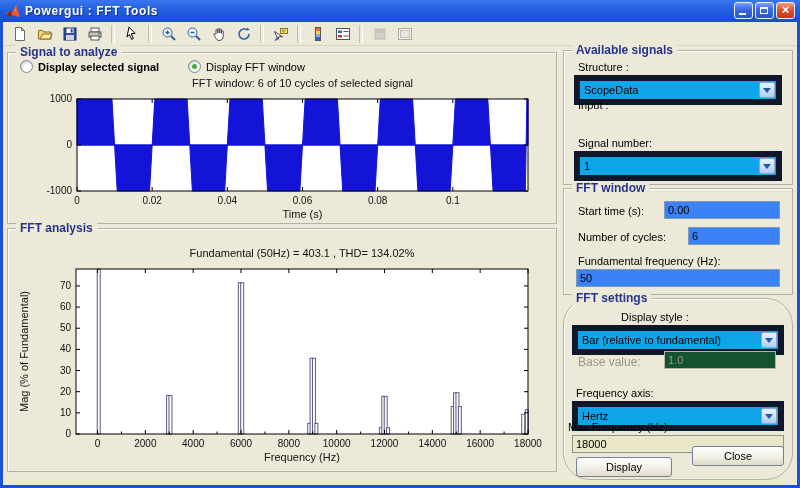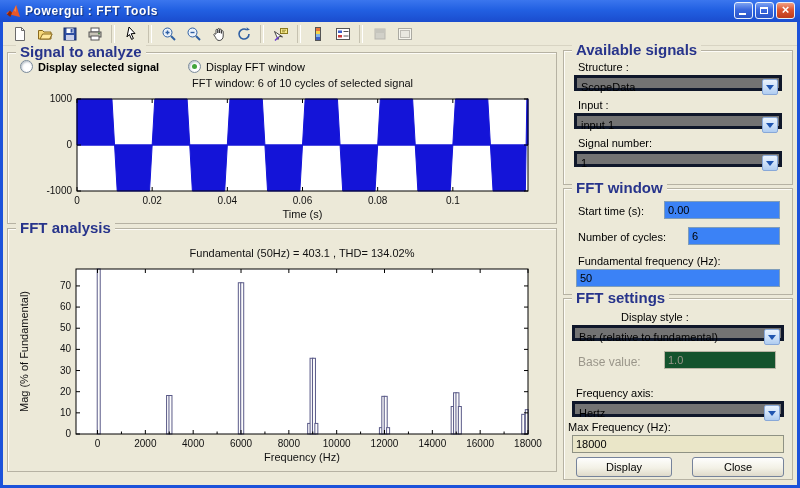--- a/index.html
+++ b/index.html
@@ -26,34 +26,34 @@
   
   .toolbar{position:absolute;left:0;top:0;width:100%;height:24px;background:#ECE9D8;
     border-bottom:1px solid #D8D4C3;display:flex;align-items:center;padding-left:4px;box-sizing:border-box;}
   .tbtn{width:23px;height:21px;display:flex;align-items:center;justify-content:center;border:1px solid transparent;border-radius:2px;}
   .tbtn svg{width:16px;height:16px;}
   .tbtn.dis{filter:grayscale(1);opacity:.55;}
   .tsep{width:2px;height:18px;border-left:1px solid #C6C2B0;border-right:1px solid #FFFFFF;margin:0 4px;}
   
   .grp{position:absolute;border:1px solid #B6B2A3;box-shadow:1px 1px 0 #FDFCF7 inset;}
   .grp>.legend{position:absolute;top:-8px;left:8px;background:#ECE9D8;padding:0 4px;
-    color:#27348B;font-size:15px;font-weight:bold;line-height:14px;white-space:nowrap;}
+    color:#27348B;font-size:12px;font-weight:bold;line-height:14px;white-space:nowrap;}
   .lbl{position:absolute;font-size:11px;color:#000;white-space:nowrap;}
   .lblgray{position:absolute;font-size:12px;color:#9A968A;white-space:nowrap;}
   
   .radio{position:absolute;display:flex;align-items:center;gap:5px;font-size:11px;color:#000;}
   .rb{position:relative;width:11px;height:11px;border-radius:50%;background:#fff;
     border:1px solid #7A8A99;box-shadow:inset 1px 1px 2px rgba(90,110,130,.45);}
   .rb.on::after{content:"";position:absolute;left:3px;top:3px;width:5px;height:5px;border-radius:50%;background:#41A53A;}
   
   .fld{position:absolute;height:18px;border:1px solid #7F9DB9;background:#3b82f6;color:#000;
     font-family:"Liberation Sans",sans-serif;font-size:11px;padding:0 3px;box-sizing:border-box;}
   .fld.dis{background:#14532d;border-color:#B8B4A4;color:#9A968A;}
   .fld.ro{background:#EAE6C8;border-color:#8F9284;}
-  .combo{position:absolute;height:16px;background:#737373;border:3px solid #0f172a;box-sizing:border-box;}
+  .combo{position:absolute;height:30px;background:#0ea5e9;border:6px solid #0f172a;box-sizing:border-box;}
   .combo .val{position:absolute;left:4px;top:3px;font-size:11px;color:#000;white-space:nowrap;}
   .cbtn{position:absolute;top:1px;right:1px;width:16px;height:16px;border-radius:2px;
     background:linear-gradient(180deg,#EAF3FD 0%,#CCE0F8 55%,#AFCCF0 100%);border:1px solid #88A8D8;box-sizing:border-box;}
   .cbtn::after{content:"";position:absolute;left:3px;top:5px;width:0;height:0;
     border:4px solid transparent;border-top:5px solid #1F55B0;}
   .xpbtn{position:absolute;background:linear-gradient(180deg,#FEFEFD 0%,#F3F1E6 55%,#DFDACA 100%);
     border:1px solid #76839B;border-radius:3px;font-size:11px;color:#000;text-align:center;
     display:flex;align-items:center;justify-content:center;box-sizing:border-box;}
   svg text{font-family:"Liberation Sans",sans-serif;}
 </style>
@@ -328,54 +328,50 @@
     </div>
 
     <div class="grp" style="left:560px;top:28px;width:228px;height:133px;">
       <span class="legend">Available signals</span>
       <span class="lbl" style="left:14px;top:10px;">Structure :</span>
       <div class="combo" style="left:10px;top:24px;width:208px;">
         <span class="val">ScopeData</span>
         <span class="cbtn"></span>
       </div>
       <span class="lbl" style="left:14px;top:48px;">Input :</span>
-      <div class="combo" style="left:10px;top:62px;width:208px;">
-        <span class="val">input 1</span>
-        <span class="cbtn"></span>
-      </div>
       <span class="lbl" style="left:14px;top:86px;">Signal number:</span>
       <div class="combo" style="left:10px;top:100px;width:208px;">
         <span class="val">1</span>
         <span class="cbtn"></span>
       </div>
     </div>
 
     <div class="grp" style="left:560px;top:166px;width:228px;height:105px;">
       <span class="legend">FFT window</span>
       <span class="lbl" style="left:14px;top:16px;">Start time (s):</span>
       <input class="fld" style="left: 100px; top: 12px; width: 116px;" value="0.00">
       <span class="lbl" style="left:14px;top:42px;">Number of cycles:</span>
       <input class="fld" style="left: 124px; top: 38px; width: 92px;" value="6">
       <span class="lbl" style="left:14px;top:66px;">Fundamental frequency (Hz):</span>
       <input class="fld" style="left: 12px; top: 80px; width: 204px;" value="50">
     </div>
 
-    <div class="grp" style="left:560px;top:276px;width:228px;height:180px;">
+    <div class="grp" style="left:560px;top:276px;width:228px;height:180px;border-radius:27px;">
       <span class="legend">FFT settings</span>
       <span class="lbl" style="left:12px;top:12px;padding-left:45px;">Display style :</span>
       <div class="combo" style="left:8px;top:26px;width:212px;">
         <span class="val">Bar (relative to fundamental)</span>
         <span class="cbtn"></span>
       </div>
       <span class="lblgray" style="left:14px;top:56px;">Base value:</span>
       <input class="fld dis" style="left: 100px; top: 52px; width: 112px;" disabled="" value="1.0">
       <span class="lbl" style="left:12px;top:88px;">Frequency axis:</span>
       <div class="combo" style="left:8px;top:102px;width:212px;padding-left:18px;">
         <span class="val">Hertz</span>
         <span class="cbtn"></span>
       </div>
       <span class="lbl" style="left:4px;top:122px;">Max Frequency (Hz):</span>
       <input class="fld ro" style="left: 8px; top: 136px; width: 212px;" value="18000">
       <div class="xpbtn" style="left:12px;top:158px;width:96px;height:20px;">Display</div>
-      <div class="xpbtn" style="left:128px;top:158px;width:92px;height:20px;text-align:right;">Close</div>
+      <div class="xpbtn" style="left:128px;top:147px;width:92px;height:20px;text-align:right;">Close</div>
     </div>
   </div>
 </div>
 
 </body></html>

